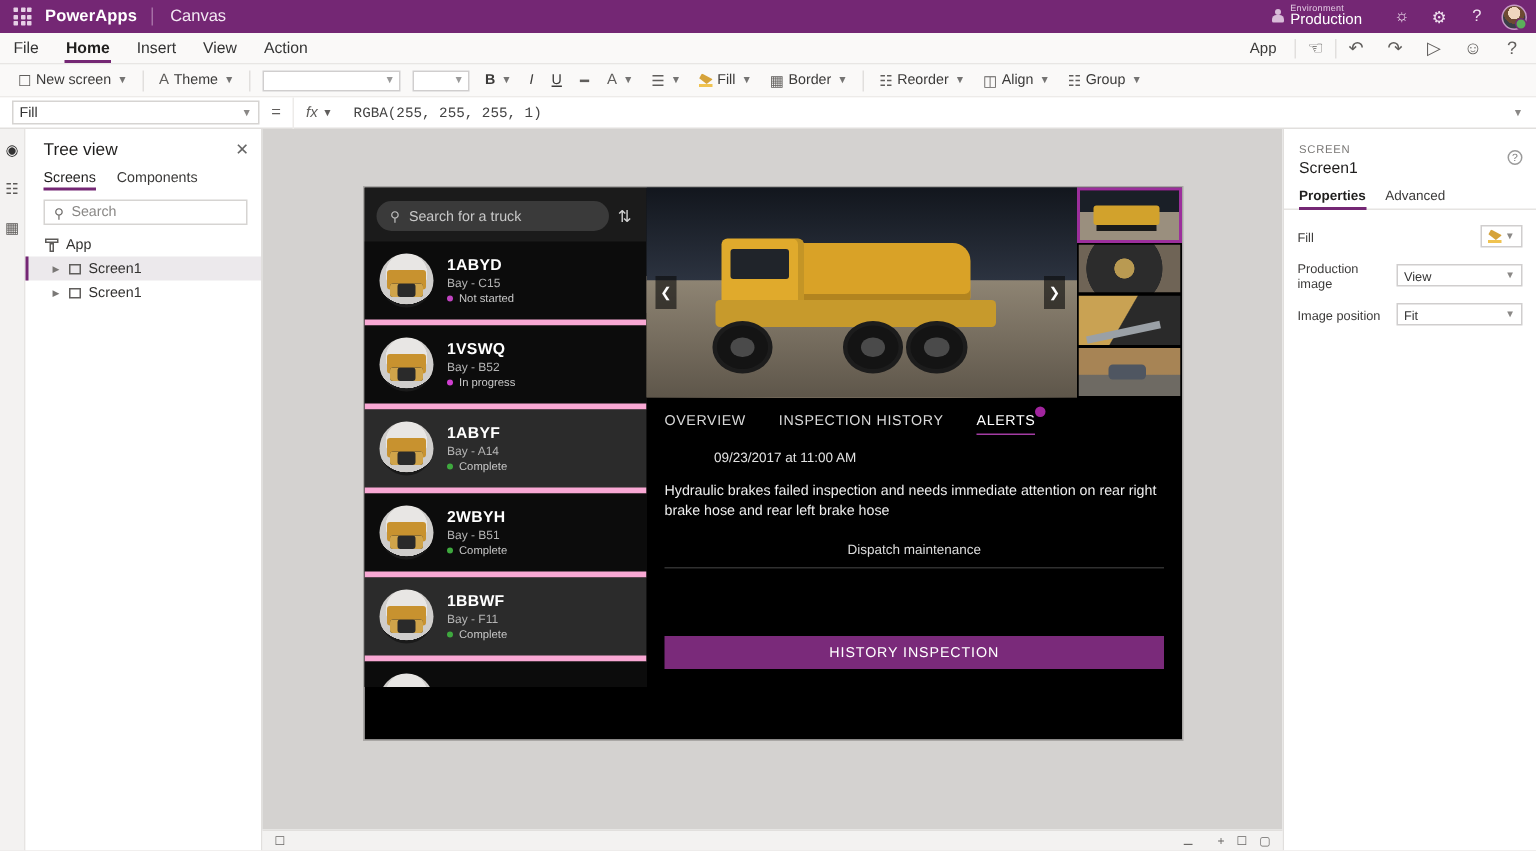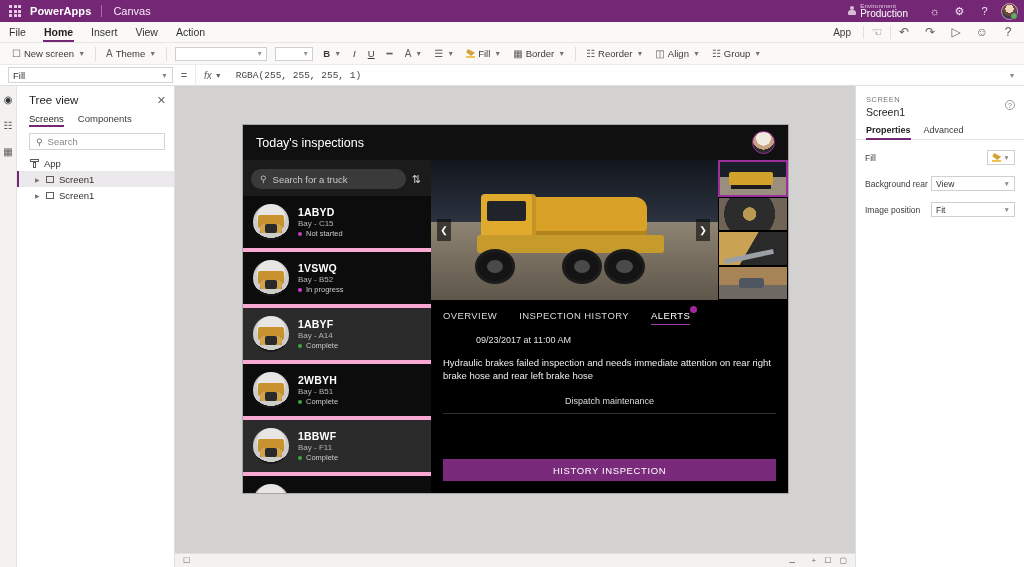--- a/index.html
+++ b/index.html
@@ -398,24 +398,20 @@
   <div class="tree-row">
     <span class="tri">▶</span>
     <span class="sq"></span>
     <span>Screen1</span>
   </div>
 </div>
 
 <div class="canvas-area">
   <div class="phone">
 
-    <div class="app-header">
-      <div class="app-title">Today's inspections</div>
-      <div class="app-avatar"></div>
-    </div>
 
     <div class="app-body">
 
       <div class="list-col">
         <div class="searchbar-row">
           <div class="truck-search">
             <span class="gly">⚲</span>
             <span class="ph">Search for a truck</span>
           </div>
           <div class="sort-ico">⇅</div>
@@ -550,21 +546,21 @@
   <div class="prow">
     <div class="plabel">Fill</div>
     <div class="pctl">
       <div class="pfill">
         <span class="fillswatch"></span>
         <span class="cv" style="font-size:6.5px;color:#8a8886;">▼</span>
       </div>
     </div>
   </div>
   <div class="prow">
-    <div class="plabel">Background rear</div>
+    <div class="plabel">Production image</div>
     <div class="pctl">
       <div class="pselect">
         <span>View</span>
         <span class="cv">▼</span>
       </div>
     </div>
   </div>
   <div class="prow">
     <div class="plabel">Image position</div>
     <div class="pctl">

